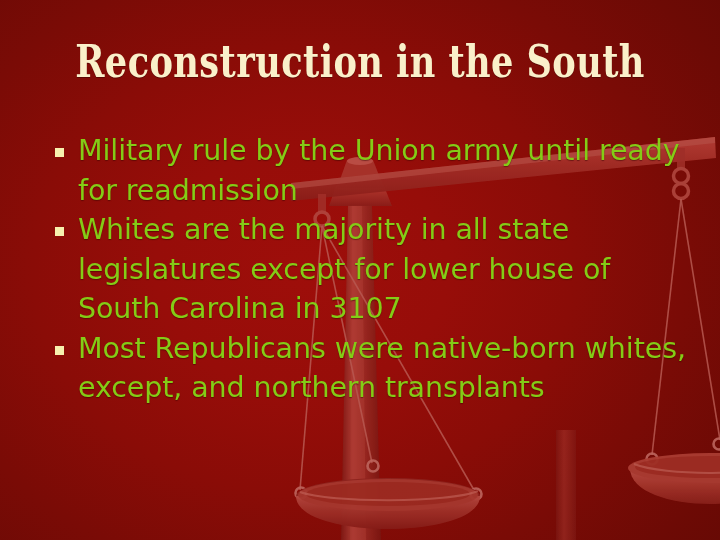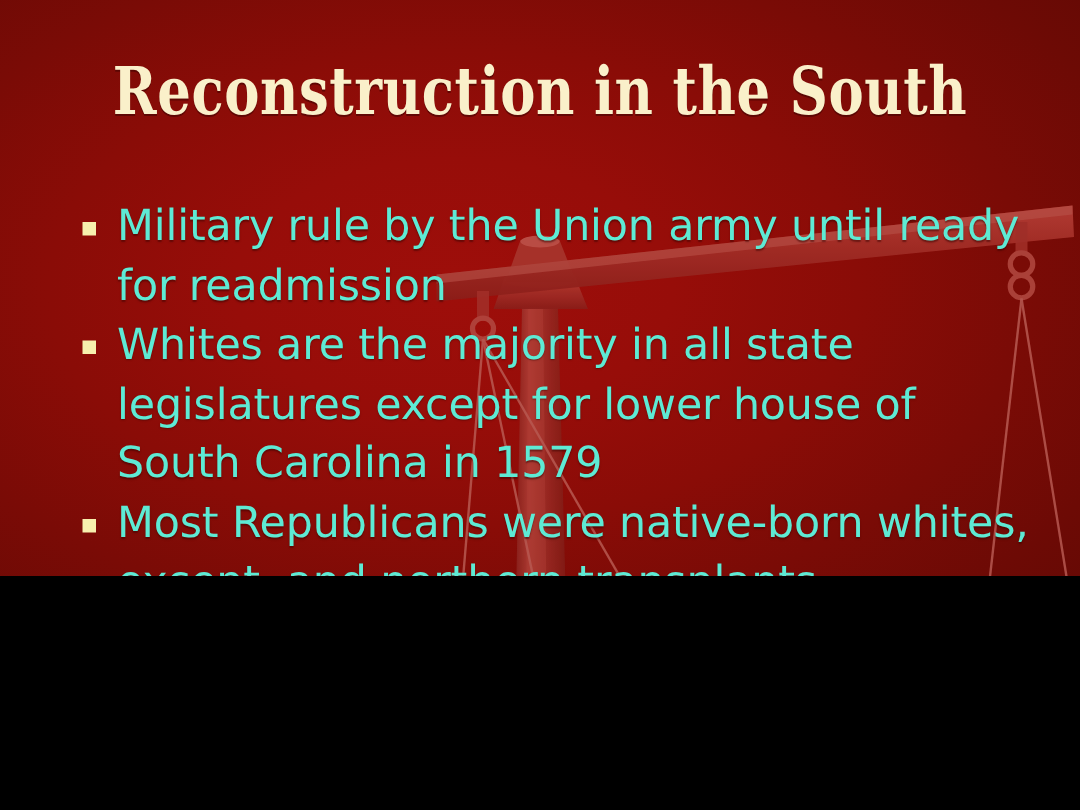--- a/index.html
+++ b/index.html
@@ -4,21 +4,21 @@
 <title>Reconstruction in the South</title>
 <style>
   html, body {
     margin: 0;
     padding: 0;
     background: #000;
   }
   #slide {
     position: relative;
     width: 720px;
-    height: 384px;
+    height: 540px;
     overflow: hidden;
     background: #6b0a05;
     font-family: "Liberation Sans", sans-serif;
     -webkit-font-smoothing: antialiased;
   }
 
   
   #bg-gradient {
     position: absolute;
     inset: 0;
@@ -68,21 +68,21 @@
     left: 52px;
     top: 131px;
     width: 640px;
     z-index: 5;
   }
   .bullet-item {
     position: relative;
     display: block;
     padding-left: 26px;
     margin: 0 0 0 0;
-    color: #5eead4;
+    color: #84cc16;
     font-family: "DejaVu Sans", "Liberation Sans", sans-serif;
     font-size: 28.5px;
     line-height: 39.5px;
     letter-spacing: -0.1px;
     text-shadow: 0 1px 1px rgba(55,4,2,0.5);
   }
   .bullet-marker {
     position: absolute;
     left: 3px;
     top: 17px;
@@ -206,21 +206,21 @@
 
   <div id="body-list">
 
     <div class="bullet-item">
       <span class="bullet-marker"></span>
       <span class="bullet-text">Military rule by the Union army until ready for readmission</span>
     </div>
 
     <div class="bullet-item">
       <span class="bullet-marker"></span>
-      <span class="bullet-text">Whites are the majority in all state legislatures except for lower house of South Carolina in 1579</span>
+      <span class="bullet-text">Whites are the majority in all state legislatures except for lower house of South Carolina in 3107</span>
     </div>
 
     <div class="bullet-item">
       <span class="bullet-marker"></span>
       <span class="bullet-text">Most Republicans were native-born whites, except, and northern transplants</span>
     </div>
 
   </div>
 
 </div>

